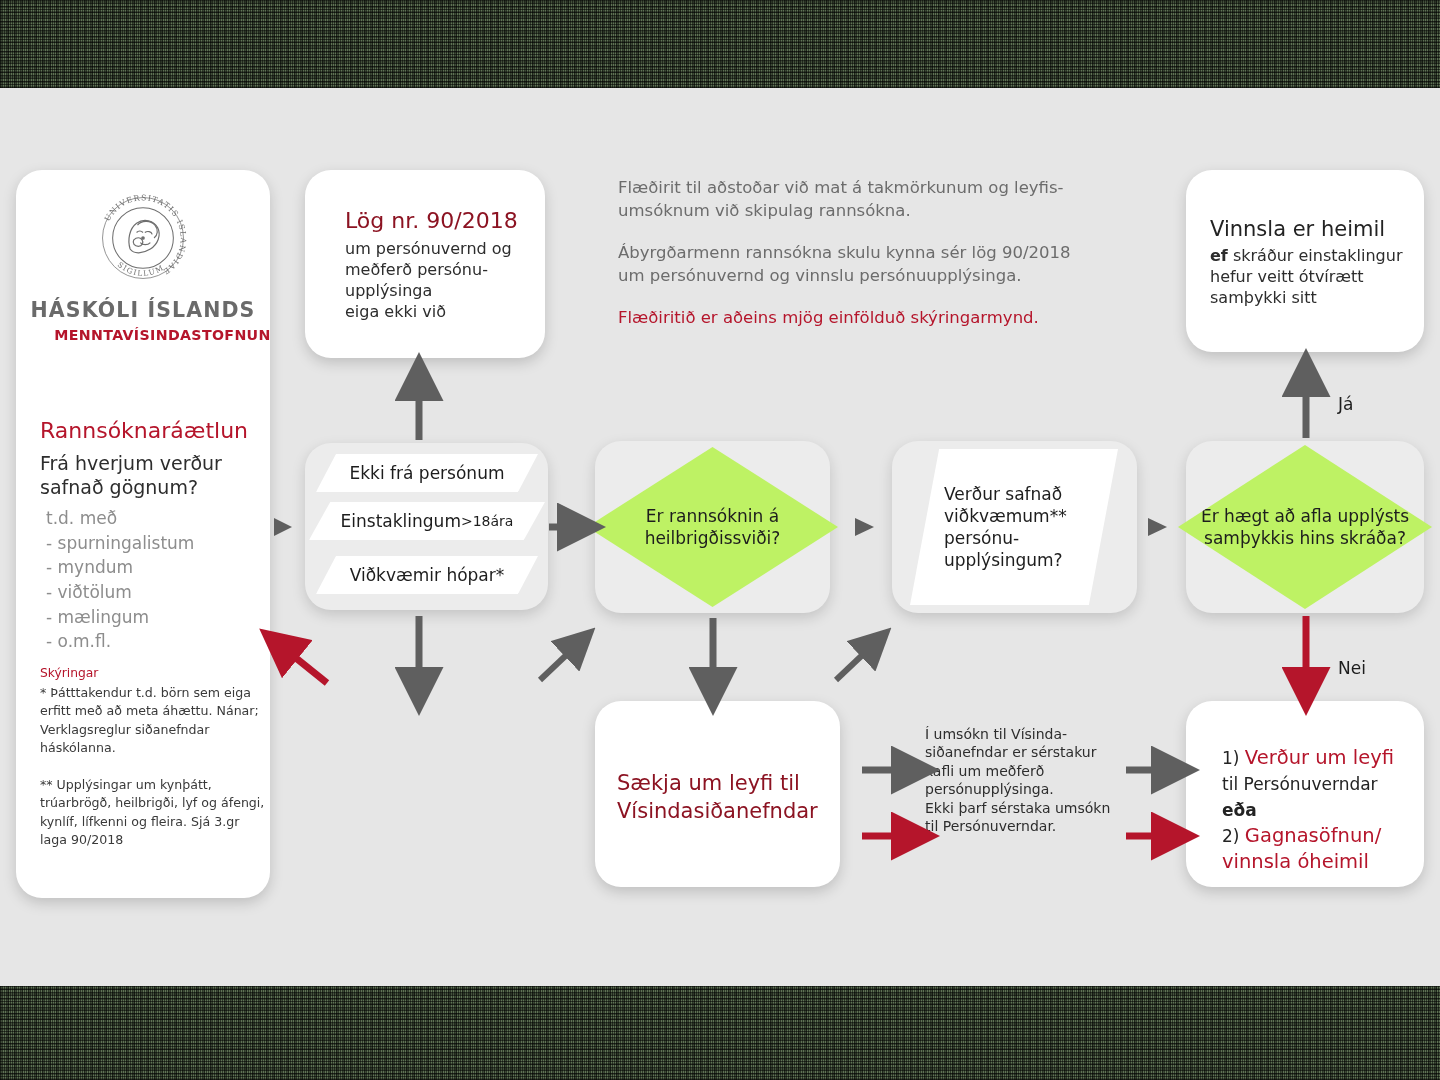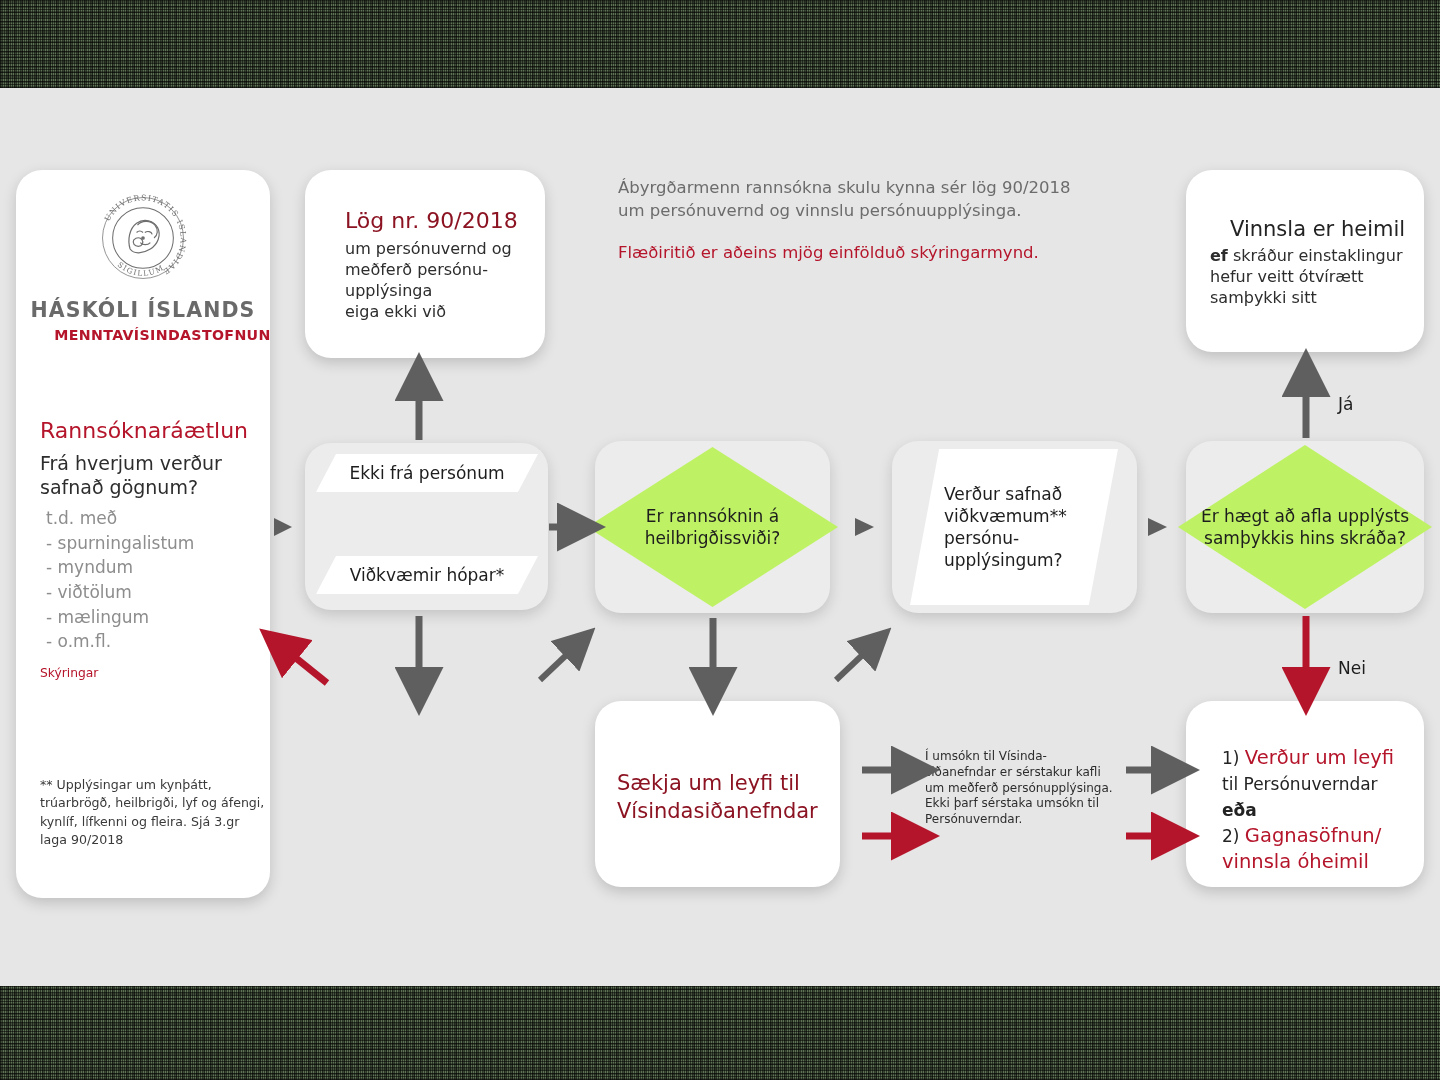--- a/index.html
+++ b/index.html
@@ -85,21 +85,21 @@
   #law-title{position:absolute;left:40px;top:38px;font-size:22px;color:#8c1322;}
   #law-body{position:absolute;left:40px;top:68px;width:190px;font-size:16px;color:#2d2d2d;line-height:1.32;}
 
   
   #intro{position:absolute;left:618px;top:88px;width:470px;font-size:16.5px;color:#6c6c6c;line-height:1.4;}
   #intro p{margin:0 0 19px 0;}
   #intro .accent{color:#b5152b;}
 
   
   #ok-card{left:1186px;top:82px;width:238px;height:182px;}
-  #ok-title{position:absolute;left:24px;top:47px;font-size:21px;color:#232323;margin-left:20px;}
+  #ok-title{position:absolute;left:24px;top:47px;font-size:21px;color:#232323;}
   #ok-body{position:absolute;left:24px;top:76px;width:200px;font-size:16px;color:#2d2d2d;line-height:1.3;}
   #ok-body b{font-weight:700;}
 
   
   #source-shell{left:305px;top:355px;width:243px;height:167px;}
   .para{
     position:absolute;height:38px;background:#fff;
     box-shadow:0 2px 5px rgba(0,0,0,.10);
     display:flex;align-items:center;justify-content:center;
     font-size:17px;color:#1d1d1d;white-space:nowrap;text-align:right;
@@ -132,21 +132,21 @@
   #dec2-dia{left:-8px;top:4px;width:254px;height:164px;}
 
   
   #ethics-card{left:305px;top:613px;width:243px;height:186px;}
   #ethics-title{position:absolute;left:14px;top:62px;width:220px;text-align:center;font-size:21px;color:#8c1322;}
   #ethics-body{position:absolute;left:14px;top:90px;width:222px;text-align:center;font-size:16.5px;color:#2d2d2d;line-height:1.3;}
 
   #apply-card{left:595px;top:613px;width:245px;height:186px;}
   #apply-text{position:absolute;left:22px;top:68px;width:210px;font-size:21px;color:#8c1322;line-height:1.35;}
 
-  #note-mid{position:absolute;left:925px;top:637px;width:190px;font-size:12px;color:#2d2d2d;line-height:1.32;margin-top:24px;}
+  #note-mid{position:absolute;left:925px;top:637px;width:190px;font-size:14px;color:#2d2d2d;line-height:1.32;}
 
   #result-card{left:1186px;top:613px;width:238px;height:186px;}
   #result-text{position:absolute;left:36px;top:44px;width:200px;font-size:19.5px;line-height:1.33;color:#b5152b;}
   #result-text .dim{color:#232323;font-size:17px;}
   #result-text .b{color:#232323;font-weight:700;font-size:17px;}
 
   
   .arrow{position:absolute;}
   svg.arrow{overflow:visible;}
 
@@ -192,42 +192,48 @@
     <div id="dept-name">MENNTAVÍSINDASTOFNUN</div>
     <div id="plan-title">Rannsóknaráætlun</div>
     <div id="plan-q">Frá hverjum verður safnað gögnum?</div>
     <div id="plan-list" style="white-space:pre-line">t.d. með
 - spurningalistum
 - myndum
 - viðtölum
 - mælingum
 - o.m.fl.</div>
     <div id="notes-title">Skýringar</div>
+    <div id="note1">* Þátttakendur t.d. börn sem eiga erfitt með að meta áhættu. Nánar; Verklagsreglur siðanefndar háskólanna.</div>
     <div id="note2">** Upplýsingar um kynþátt, trúarbrögð, heilbrigði, lyf og áfengi, kynlíf, lífkenni og fleira. Sjá 3.gr laga 90/2018</div>
   </div>
 
   <div class="card" id="law-card">
     <div id="law-title">Lög nr. 90/2018</div>
     <div id="law-body" style="white-space:pre-line">um persónuvernd og meðferð persónu-
 upplýsinga
 eiga ekki við</div>
   </div>
 
   <div id="intro">
+    <p>Flæðirit til aðstoðar við mat á takmörkunum og leyfis-umsóknum við skipulag rannsókna.</p>
     <p>Ábyrgðarmenn rannsókna skulu kynna sér lög 90/2018 um persónuvernd og vinnslu persónuupplýsinga.</p>
     <p class="accent">Flæðiritið er aðeins mjög einfölduð skýringarmynd.</p>
   </div>
 
   <div class="card" id="ok-card">
     <div id="ok-title">Vinnsla er heimil</div>
     <div id="ok-body"><b>ef</b><span> skráður einstaklingur hefur veitt ótvírætt samþykki sitt</span></div>
   </div>
 
   <div class="shell" id="source-shell">
     <div class="para" id="p1">Ekki frá persónum</div>
+    <div class="para" id="p2">
+        <span>Einstaklingum </span>
+        <span class="small-sfx">&gt;18ára</span>
+      </div>
     <div class="para" id="p3">Viðkvæmir hópar*</div>
   </div>
 
   <div class="shell" id="dec1-shell">
     <div class="diamond" id="dec1-dia">Er rannsóknin á heilbrigðissviði?</div>
   </div>
 
   <div class="shell" id="sens-shell">
     <div id="sens-para">
         <span>Verður safnað viðkvæmum** persónu-upplýsingum?</span>

